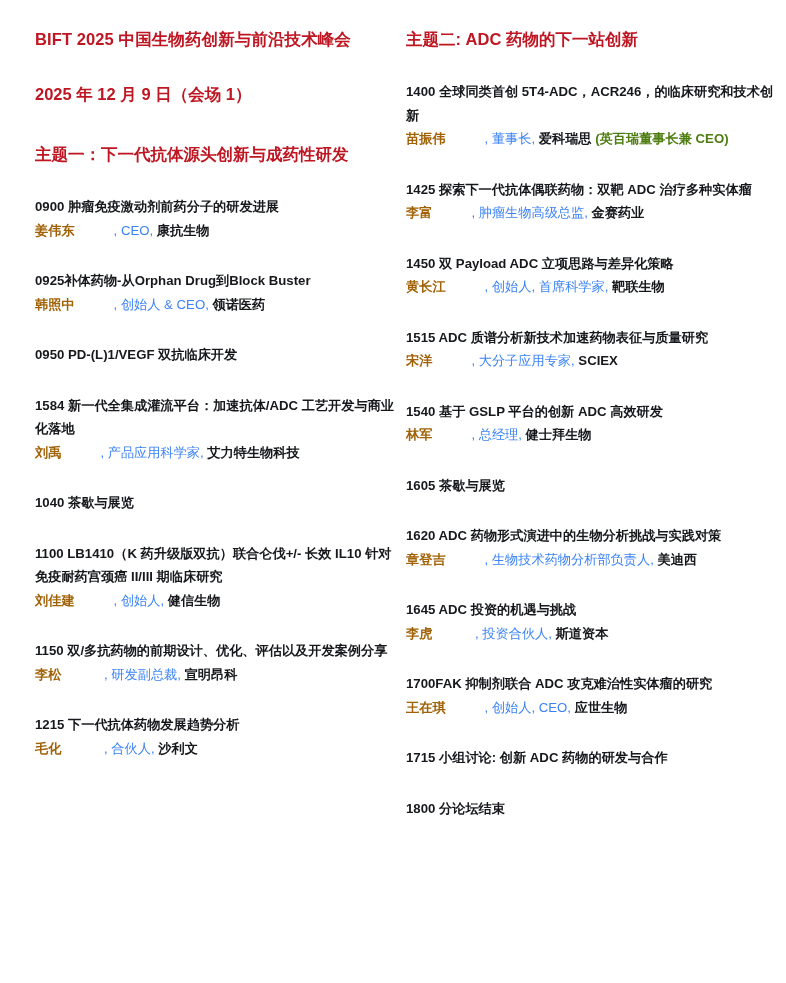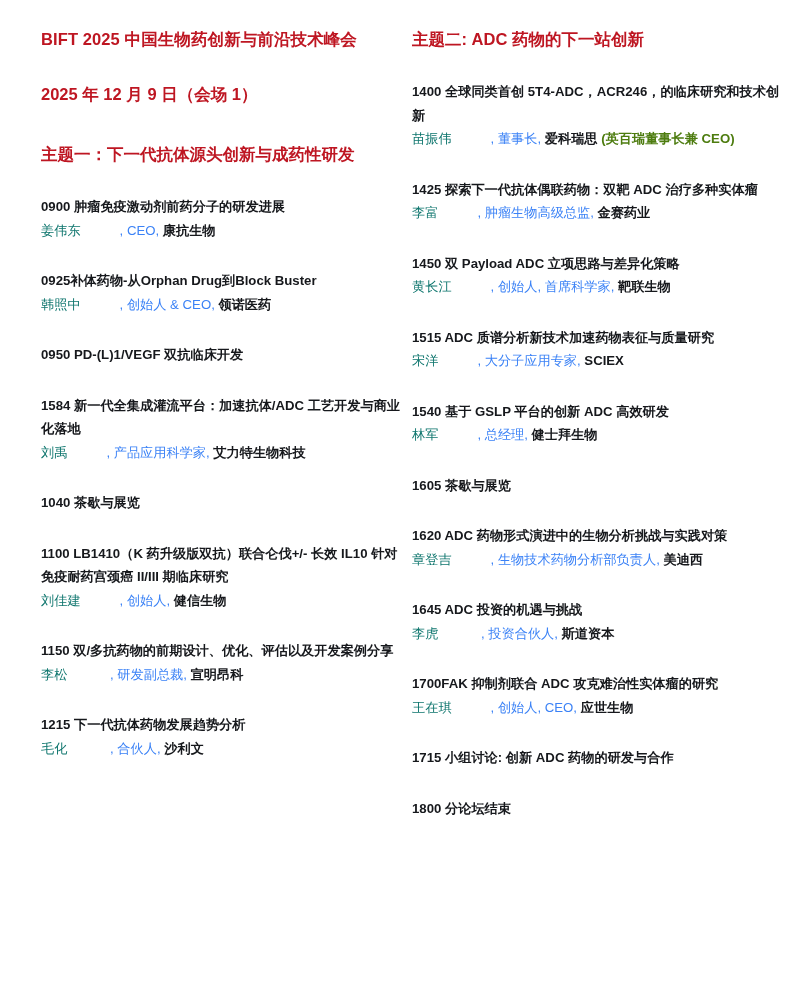--- a/index.html
+++ b/index.html
@@ -14,20 +14,21 @@
     overflow: hidden;
     font-family: "Liberation Sans", "DejaVu Sans", sans-serif;
     -webkit-font-smoothing: antialiased;
   }
   .page {
     position: absolute;
     inset: 0;
     display: flex;
     box-sizing: border-box;
     padding: 26px 6px 0 41px;
+    justify-content: center;
   }
   .col {
     box-sizing: border-box;
   }
   .col-left {
     width: 360px;
     flex: 0 0 360px;
   }
   .col-right {
     width: 380px;
@@ -72,22 +73,22 @@
     line-height: 23.5px;
     margin: 0;
   }
   .session-speaker {
     font-size: 13.2px;
     line-height: 23.5px;
     margin: 0;
     color: #16181c;
   }
   .sp-name {
-    font-weight: normal;
-    color: #0f766e;
+    font-weight: bold;
+    color: #a16207;
   }
   .sp-role {
     font-weight: normal;
     color: #3b82f6;
     padding-left: 39px;
   }
   .sp-org {
     font-weight: bold;
     color: #16181c;
   }

